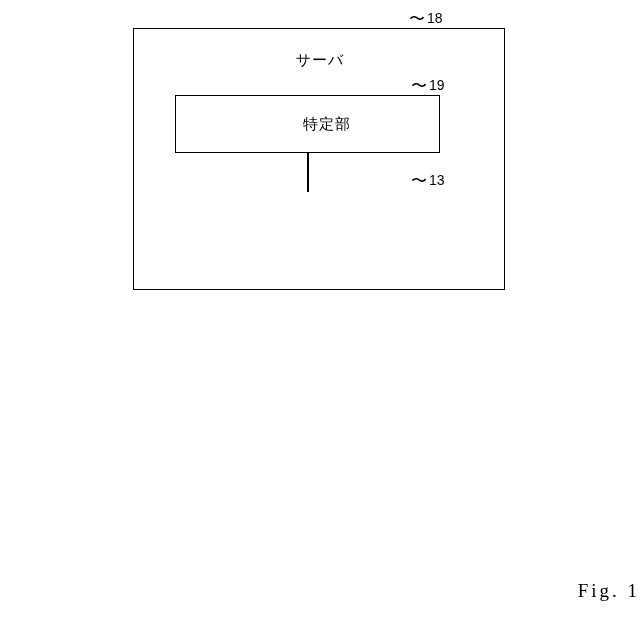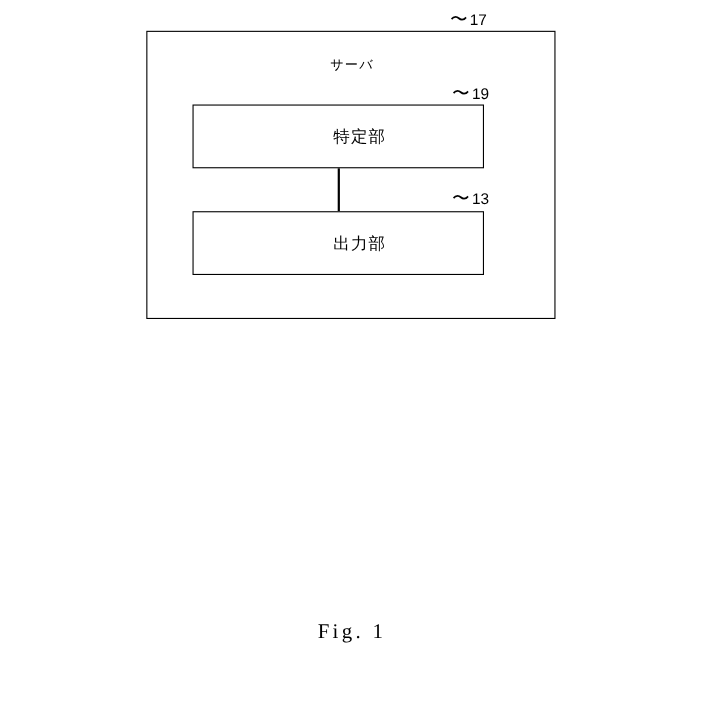--- a/index.html
+++ b/index.html
@@ -35,21 +35,21 @@
     box-sizing: border-box;
     background: #fff;
   }
 
   .outer-label {
     position: absolute;
     left: 0;
     top: 22px;
     width: 372px;
     text-align: center;
-    font-size: 12px;
+    font-size: 15px;
     letter-spacing: 1px;
   }
 
   
   .inner-box {
     position: absolute;
     border: 1.5px solid #000;
     box-sizing: border-box;
     background: #fff;
     display: flex;
@@ -97,56 +97,53 @@
     transform: translateY(-2px);
   }
   .callout-10 { left: 409px; top: 10px; }
   .callout-11 { left: 411px; top: 77px; }
   .callout-12 { left: 411px; top: 172px; }
 
   
   .fig-caption {
     position: absolute;
     left: 0;
-    top: 564px;
+    top: 580px;
     width: 640px;
-    text-align: center;
+    text-align: right;
     font-size: 19px;
     letter-spacing: 3px;
     font-family: "Liberation Serif", serif;
   }
 </style>
 </head>
 <body>
 
 <div class="canvas">
 
   <div class="outer-box">
     <div class="outer-label">サーバ</div>
   </div>
 
   <div class="callout callout-10">
     <span class="tilde">〜</span>
-    <span>17</span>
+    <span>18</span>
   </div>
 
   <div class="inner-box box-11">
     <span>特定部</span>
   </div>
 
   <div class="callout callout-11">
     <span class="tilde">〜</span>
     <span>19</span>
   </div>
 
   <div class="connector"></div>
 
-  <div class="inner-box box-12">
-    <span>出力部</span>
-  </div>
 
   <div class="callout callout-12">
     <span class="tilde">〜</span>
     <span>13</span>
   </div>
 
   <div class="fig-caption">Fig. 1</div>
 
 </div>
 

